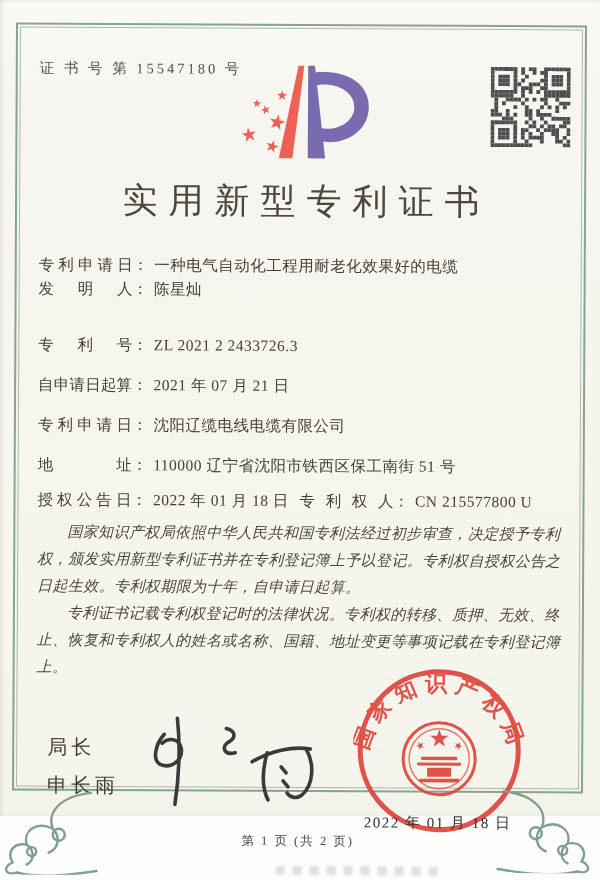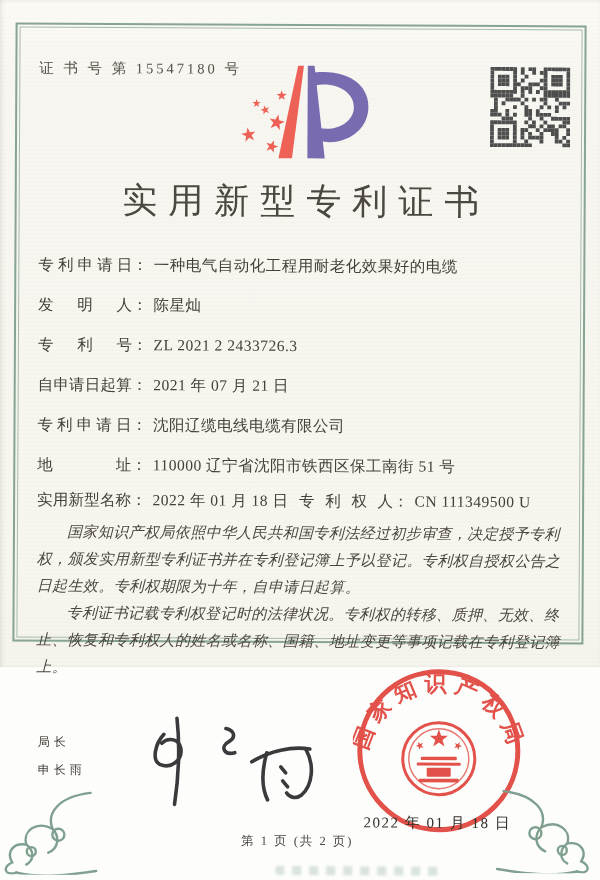--- a/index.html
+++ b/index.html
@@ -2,21 +2,21 @@
 <html><head>
 <meta charset="utf-8">
 <style>
   html,body{margin:0;padding:0;}
   body{
     width:600px;height:880px;overflow:hidden;
     font-family:"Liberation Serif","DejaVu Serif",serif;
     background:#fdfdfb;
   }
   .photo{
-    position:relative;width:600px;height:667px;
+    position:relative;width:600px;height:816px;
     background:
       repeating-linear-gradient(0deg, rgba(90,110,95,.018) 0 1px, transparent 1px 4px),
       linear-gradient(180deg,#fbfaf6 0%, #f7f6f0 12%, #f6f5ee 88%, #f4f3ec 100%);
     box-shadow:inset 3px 0 6px -3px rgba(0,0,0,.12), inset 0 2px 5px -2px rgba(0,0,0,.07);
   }
   .tilt{position:absolute;inset:0;transform:rotate(.3deg);transform-origin:50% 50%;}
 
   
   .frame{
     position:absolute;left:14px;top:24px;right:15px;bottom:24px;
@@ -47,21 +47,21 @@
   .frow .val{letter-spacing:.5px;}
   .grant-no{position:absolute;left:262px;top:0;}
 
   .paras{
     position:absolute;left:38px;top:520px;width:530px;
     font-size:15px;line-height:27px;color:#4b463e;
     font-style:italic;
   }
   .paras p{margin:0;text-indent:2em;letter-spacing:.4px;}
 
-  .director{position:absolute;left:40px;top:735px;font-size:12px;color:#3f3b35;letter-spacing:4px;}
+  .director{position:absolute;left:49px;top:735px;font-size:20px;color:#3f3b35;letter-spacing:4px;}
   .director div{margin-bottom:11px;}
 
   .signature{position:absolute;left:133px;top:705px;width:190px;height:108px;}
 
   .seal{position:absolute;left:355px;top:664px;width:172px;height:172px;opacity:.93;}
   .seal-date{
     position:absolute;left:366px;top:813px;z-index:5;
     font-size:15px;letter-spacing:1.5px;color:#33302c;
   }
 
@@ -337,39 +337,39 @@
         <rect x="76.0" y="80.0" width="4.00" height="4.00" fill="#4e4e4e"></rect>
         <rect x="80.0" y="80.0" width="4.00" height="4.00" fill="#4e4e4e"></rect>
       </svg>
 
     <div class="title">实用新型专利证书</div>
 
     <div class="fields">
       <div class="frow" style="top:8px">
         <span class="lbl">专利申请日</span><span class="sep">：</span><span class="val">一种电气自动化工程用耐老化效果好的电缆</span>
       </div>
-      <div class="frow" style="top:48px">
+      <div class="frow" style="top:32px">
         <span class="lbl">发明人</span><span class="sep">：</span><span class="val">陈星灿</span>
       </div>
       <div class="frow" style="top:88px">
         <span class="lbl">专利号</span><span class="sep">：</span><span class="val">ZL 2021 2 2433726.3</span>
       </div>
       <div class="frow" style="top:128px">
         <span class="lbl">自申请日起算</span><span class="sep">：</span><span class="val">2021 年 07 月 21 日</span>
       </div>
       <div class="frow" style="top:168px">
         <span class="lbl">专利申请日</span><span class="sep">：</span><span class="val">沈阳辽缆电线电缆有限公司</span>
       </div>
       <div class="frow" style="top:208px">
         <span class="lbl">地址</span><span class="sep">：</span><span class="val">110000 辽宁省沈阳市铁西区保工南街 51 号</span>
       </div>
       <div class="frow" style="top:243px">
-        <span class="lbl">实用新型名称</span><span class="sep">：</span><span class="val">2022 年 01 月 18 日</span>
+        <span class="lbl">授权公告日</span><span class="sep">：</span><span class="val">2022 年 01 月 18 日</span>
         <span class="grant-no">
-          <span class="lbl">专利权人</span><span class="sep">：</span><span class="val">CN 111349500 U</span>
+          <span class="lbl">专利权人</span><span class="sep">：</span><span class="val">CN 215577800 U</span>
         </span>
       </div>
     </div>
 
     <div class="paras">
       <p>国家知识产权局依照中华人民共和国专利法经过初步审查，决定授予专利权，颁发实用新型专利证书并在专利登记簿上予以登记。专利权自授权公告之日起生效。专利权期限为十年，自申请日起算。</p>
       <p>专利证书记载专利权登记时的法律状况。专利权的转移、质押、无效、终止、恢复和专利权人的姓名或名称、国籍、地址变更等事项记载在专利登记簿上。</p>
     </div>
 
     <div class="director">

